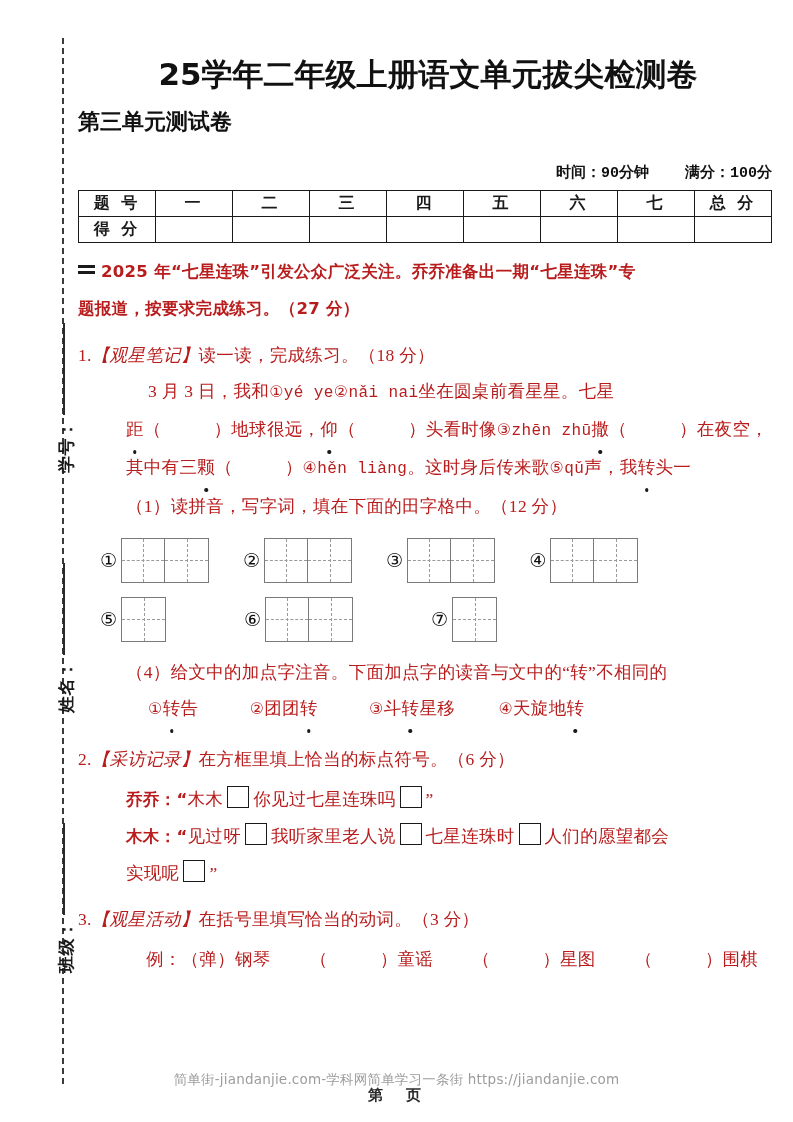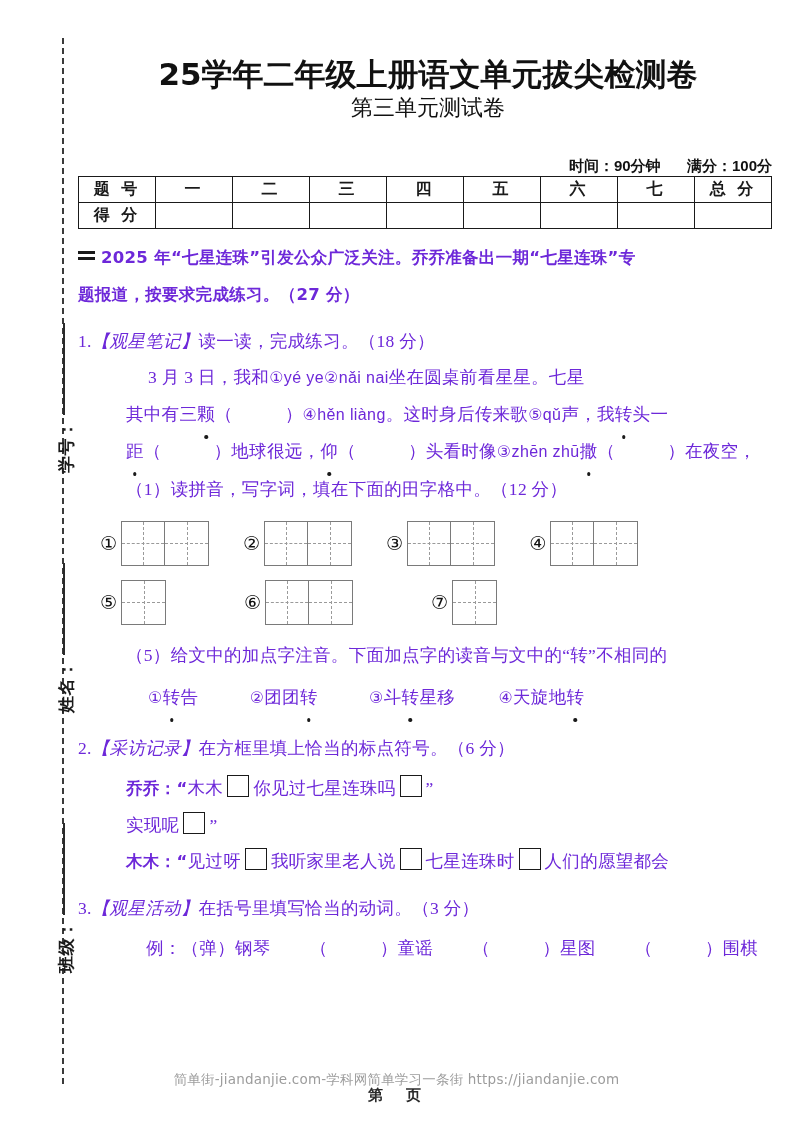--- a/index.html
+++ b/index.html
@@ -72,41 +72,41 @@
     margin-top: 42px;
     text-align: center;
     font-family: "DejaVu Sans", sans-serif;
     font-weight: bold;
     font-size: 31px;
     letter-spacing: 0px;
     color: #111;
     line-height: 1.15;
   }
   #title-sub {
-    margin-top: 0;
-    text-align: center;
-    font-family: "DejaVu Sans", sans-serif;
-    font-weight: normal;
+    margin-top: 14px;
+    text-align: left;
+    font-family: "DejaVu Sans", sans-serif;
+    font-weight: bold;
     font-size: 22px;
     color: #111;
   }
   #exam-meta {
-    margin-top: 34px;
+    margin-top: 26px;
     text-align: right;
     padding-right: 6px;
-    font-family: Liberation Sans, sans-serif;
+    font-family: Liberation Mono, monospace;
     font-weight: bold;
     font-size: 15px;
     color: #111;
   }
   #exam-meta .gap { display:inline-block; width: 18px; }
 
   
   #score-table {
-    margin-top: 0;
+    margin-top: 8px;
     width: 694px;
     border-collapse: collapse;
     table-layout: fixed;
   }
   #score-table td {
     border: 1.5px solid #1a1a1a;
     height: 25px;
     text-align: center;
     vertical-align: middle;
     font-family: "DejaVu Sans", sans-serif;
@@ -116,21 +116,21 @@
     padding: 0;
   }
   #score-table td.head { width: 76px; }
   #score-table td.blank { letter-spacing: 0; }
 
   
   .q-block { margin-top: 10px; }
   .line {
     font-size: 17.5px;
     line-height: 36px;
-    color: #6d28d9;
+    color: #b91c1c;
     letter-spacing: 0.3px;
     white-space: nowrap;
   }
   .indent2 { padding-left: 48px; }
   .indent3 { padding-left: 70px; }
 
   .secmark {
     display: inline-block;
     width: 17px; height: 9px;
     background: #1a1a1a;
@@ -140,21 +140,21 @@
   }
   .secmark::after {
     content: "";
     position: absolute;
     left: 0; top: 3px;
     width: 17px; height: 3px;
     background: #fff;
   }
   .bold-han { font-family: "DejaVu Sans", sans-serif; font-weight: bold; font-size: 16.5px; }
   .kai { font-family: "Liberation Serif", serif; font-style: italic; }
-  .pinyin { font-family: Liberation Sans, sans-serif; font-size: 16px; letter-spacing: 0.4px; text-align: center; }
+  .pinyin { font-family: Liberation Mono, monospace; font-size: 16px; letter-spacing: 0.4px; text-align: center; }
   .num-circ { font-family: "DejaVu Sans", sans-serif; font-size: 16px; }
   .blankpar { letter-spacing: 0; }
 
   
   .dotted {
     position: relative;
     display: inline-block;
   }
   .dotted::after {
     content: "";
@@ -317,25 +317,25 @@
   <div class="q-block">
     <div class="line">
       <span>1.</span><span class="kai">【观星笔记】</span><span>读一读，完成练习。（18 分）</span>
     </div>
 
     <div class="line indent3">
       <span>3 月 3 日，我和</span><span class="num-circ">①</span><span class="pinyin">yé ye</span><span class="num-circ">②</span><span class="pinyin">nǎi nai</span><span>坐在圆桌前看星星。七星</span>
     </div>
 
     <div class="line indent2">
+      <span class="dotted">距</span><span class="blankpar">（　　　）</span><span>地球很远，</span><span class="dotted">仰</span><span class="blankpar">（　　　）</span><span>头看时像</span><span class="num-circ">③</span><span class="pinyin">zhēn zhū</span><span class="dotted">撒</span><span class="blankpar">（　　　）</span><span>在夜空，</span>
+    </div>
+
+    <div class="line indent2">
       <span>其中有三</span><span class="dotted">颗</span><span class="blankpar">（　　　）</span><span class="num-circ">④</span><span class="pinyin">hěn liàng</span><span>。这时身后传来歌</span><span class="num-circ">⑤</span><span class="pinyin">qǔ</span><span>声，我</span><span class="dotted">转</span><span>头一</span>
-    </div>
-
-    <div class="line indent2">
-      <span class="dotted">距</span><span class="blankpar">（　　　）</span><span>地球很远，</span><span class="dotted">仰</span><span class="blankpar">（　　　）</span><span>头看时像</span><span class="num-circ">③</span><span class="pinyin">zhēn zhū</span><span class="dotted">撒</span><span class="blankpar">（　　　）</span><span>在夜空，</span>
     </div>
 
 
     <div class="line indent2" style="margin-top:1px;">（1）读拼音，写字词，填在下面的田字格中。（12 分）</div>
 
     <div class="grid-row">
       <div class="grid-item" style="margin-right:34px;">
         <span class="grid-label">①</span>
         <span class="tzg">
             <span class="cell"></span>
@@ -380,48 +380,48 @@
           </span>
       </div>
       <div class="grid-item">
         <span class="grid-label">⑦</span>
         <span class="tzg">
             <span class="cell"></span>
           </span>
       </div>
     </div>
 
-    <div class="line indent2" style="margin-top:12px;">（5）给文中的加点字注音。下面加点字的读音与文中的“转”不相同的</div>
-
-    <div class="line indent3" style="margin-top:6px;">
+    <div class="line indent2" style="margin-top:12px;">（4）给文中的加点字注音。下面加点字的读音与文中的“转”不相同的</div>
+
+    <div class="line indent3" style="">
       <span><span class="num-circ">①</span><span></span><span class="dotted">转</span><span>告</span></span>
       <span style="display:inline-block;width:42px;"></span>
       <span><span class="num-circ">②</span><span>团团</span><span class="dotted">转</span><span></span></span>
       <span style="display:inline-block;width:42px;"></span>
       <span><span class="num-circ">③</span><span>斗</span><span class="dotted">转</span><span>星移</span></span>
       <span style="display:inline-block;width:34px;"></span>
       <span><span class="num-circ">④</span><span>天旋地</span><span class="dotted">转</span><span></span></span>
     </div>
   </div>
 
   <div class="q-block" style="margin-top:14px;">
     <div class="line">
       <span>2.</span><span class="kai">【采访记录】</span><span>在方框里填上恰当的标点符号。（6 分）</span>
     </div>
 
     <div class="line indent2" style="margin-top:4px;">
       <span class="bold-han">乔乔：“</span><span>木木</span><span class="punct-box"></span><span>你见过七星连珠吗</span><span class="punct-box"></span><span>”</span>
     </div>
 
     <div class="line indent2">
+      <span class="bold-han">木木：“</span><span>见过呀</span><span class="punct-box"></span><span>我听家里老人说</span><span class="punct-box"></span><span>七星连珠时</span><span class="punct-box"></span><span>人们的愿望都会</span>
+    </div>
+
+    <div class="line indent2">
       <span>实现呢</span><span class="punct-box"></span><span>”</span>
-    </div>
-
-    <div class="line indent2">
-      <span class="bold-han">木木：“</span><span>见过呀</span><span class="punct-box"></span><span>我听家里老人说</span><span class="punct-box"></span><span>七星连珠时</span><span class="punct-box"></span><span>人们的愿望都会</span>
     </div>
   </div>
 
   <div class="q-block" style="margin-top:10px;">
     <div class="line">
       <span>3.</span><span class="kai">【观星活动】</span><span>在括号里填写恰当的动词。（3 分）</span>
     </div>
 
     <div class="line indent2" style="margin-top:4px;text-align:center;">
       <span>例：（弹）钢琴</span>

